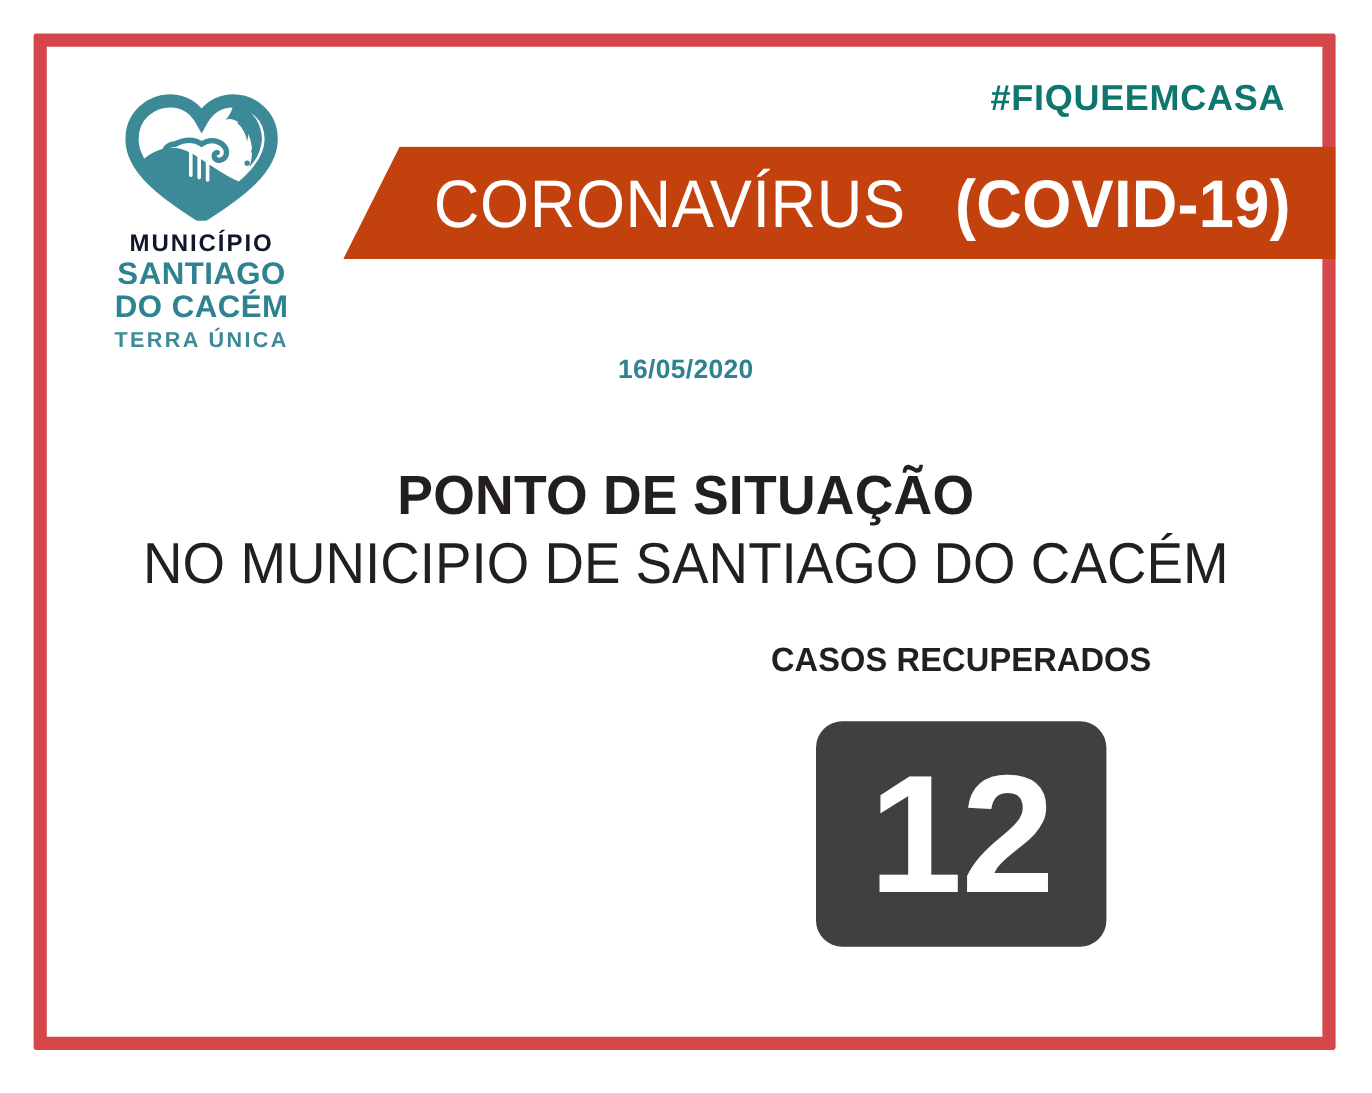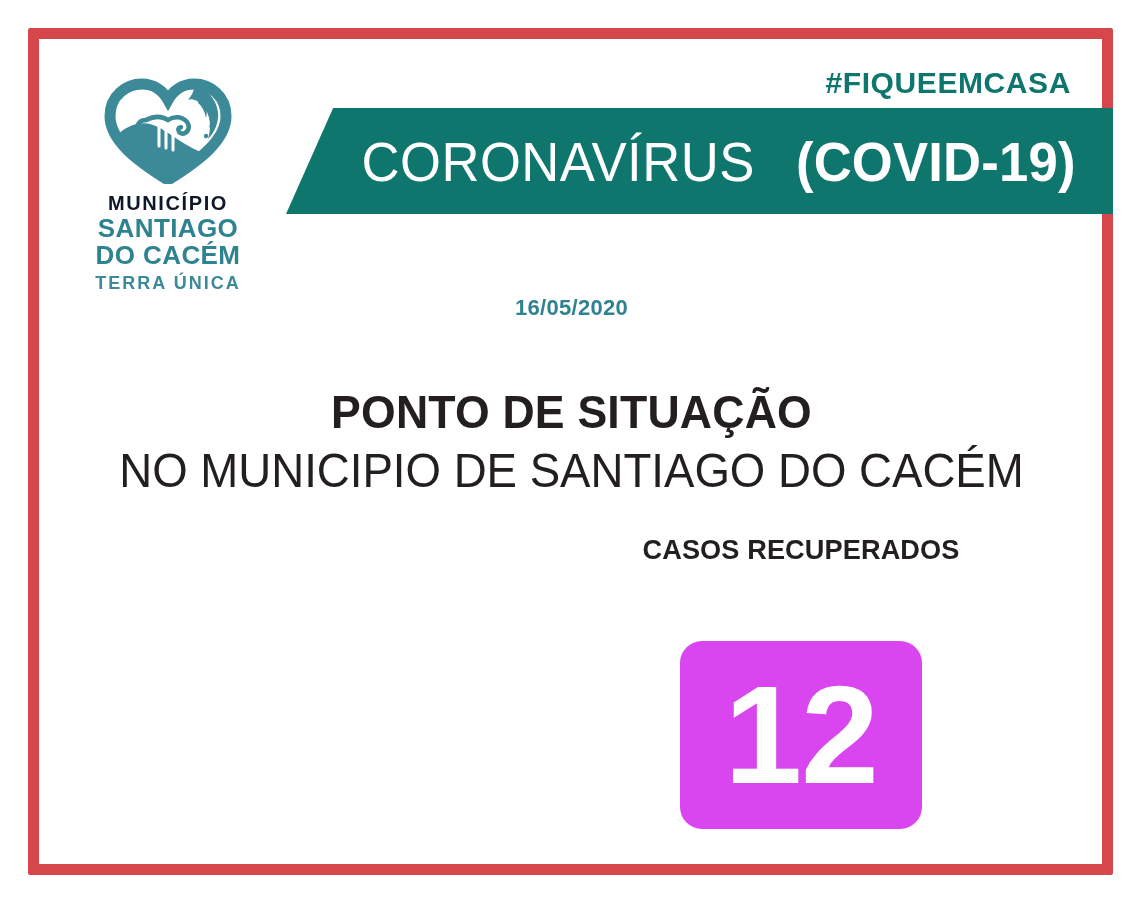--- a/index.html
+++ b/index.html
@@ -80,24 +80,24 @@
     font-size: 30px;
     font-weight: bold;
     letter-spacing: 0.6px;
     white-space: nowrap;
   }
 
   
   .banner {
     position: absolute;
     left: 286px;
-    top: 108px;
+    top: 122px;
     width: 827px;
-    height: 106px;
-    background: #0f766e;
+    height: 94px;
+    background: #c2410c;
     clip-path: polygon(5.7% 0, 100% 0, 100% 100%, 0% 100%);
   }
   .banner-text {
     position: absolute;
     left: 0;
     top: 0;
     width: 100%;
     height: 100%;
     display: flex;
     align-items: center;
@@ -188,21 +188,21 @@
     display: flex;
     align-items: center;
     justify-content: center;
     color: #ffffff;
     font-size: 140px;
     font-weight: bold;
     line-height: 1;
     letter-spacing: -1px;
   }
   .box-active    { background: #3A8E9C; margin-top: 42px; }
-  .box-recovered { background: #d946ef; margin-top: 74px; }
+  .box-recovered { background: #404040; margin-top: 34px; }
 </style>
 </head>
 <body>
 
 <div id="poster">
 
   <div class="frame"></div>
 
   <div class="logo-block">
     <svg class="logo-mark" viewBox="0 0 132 108">

